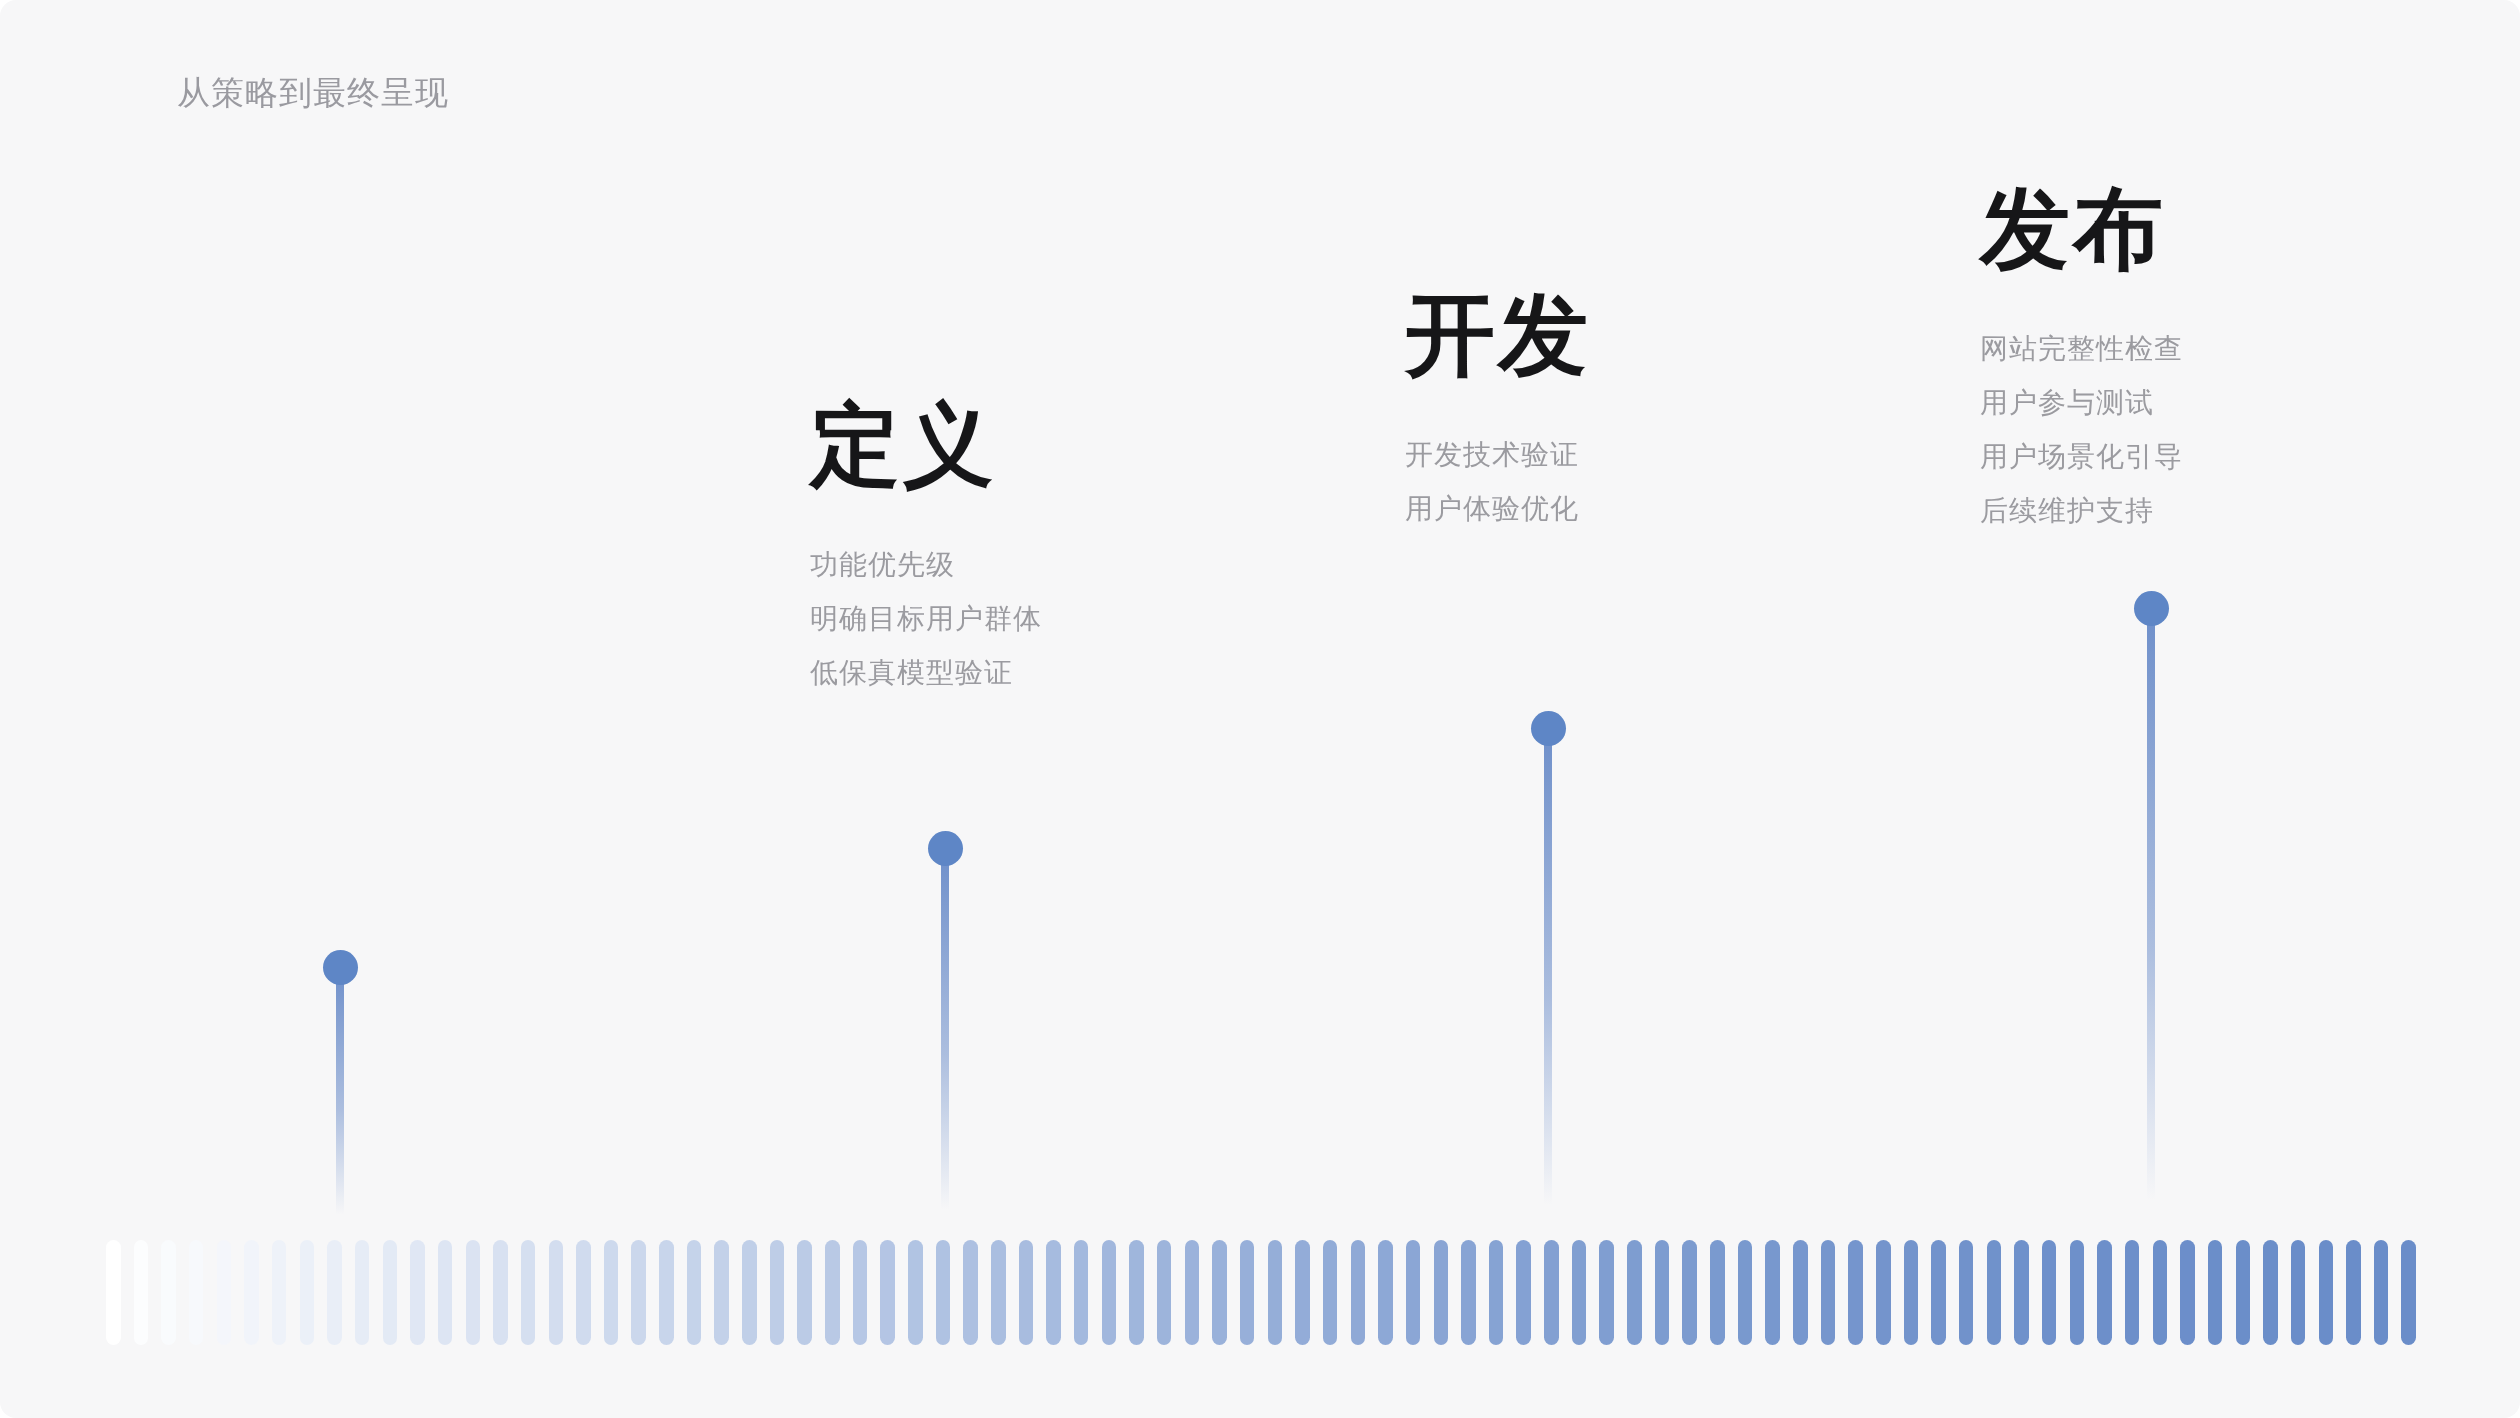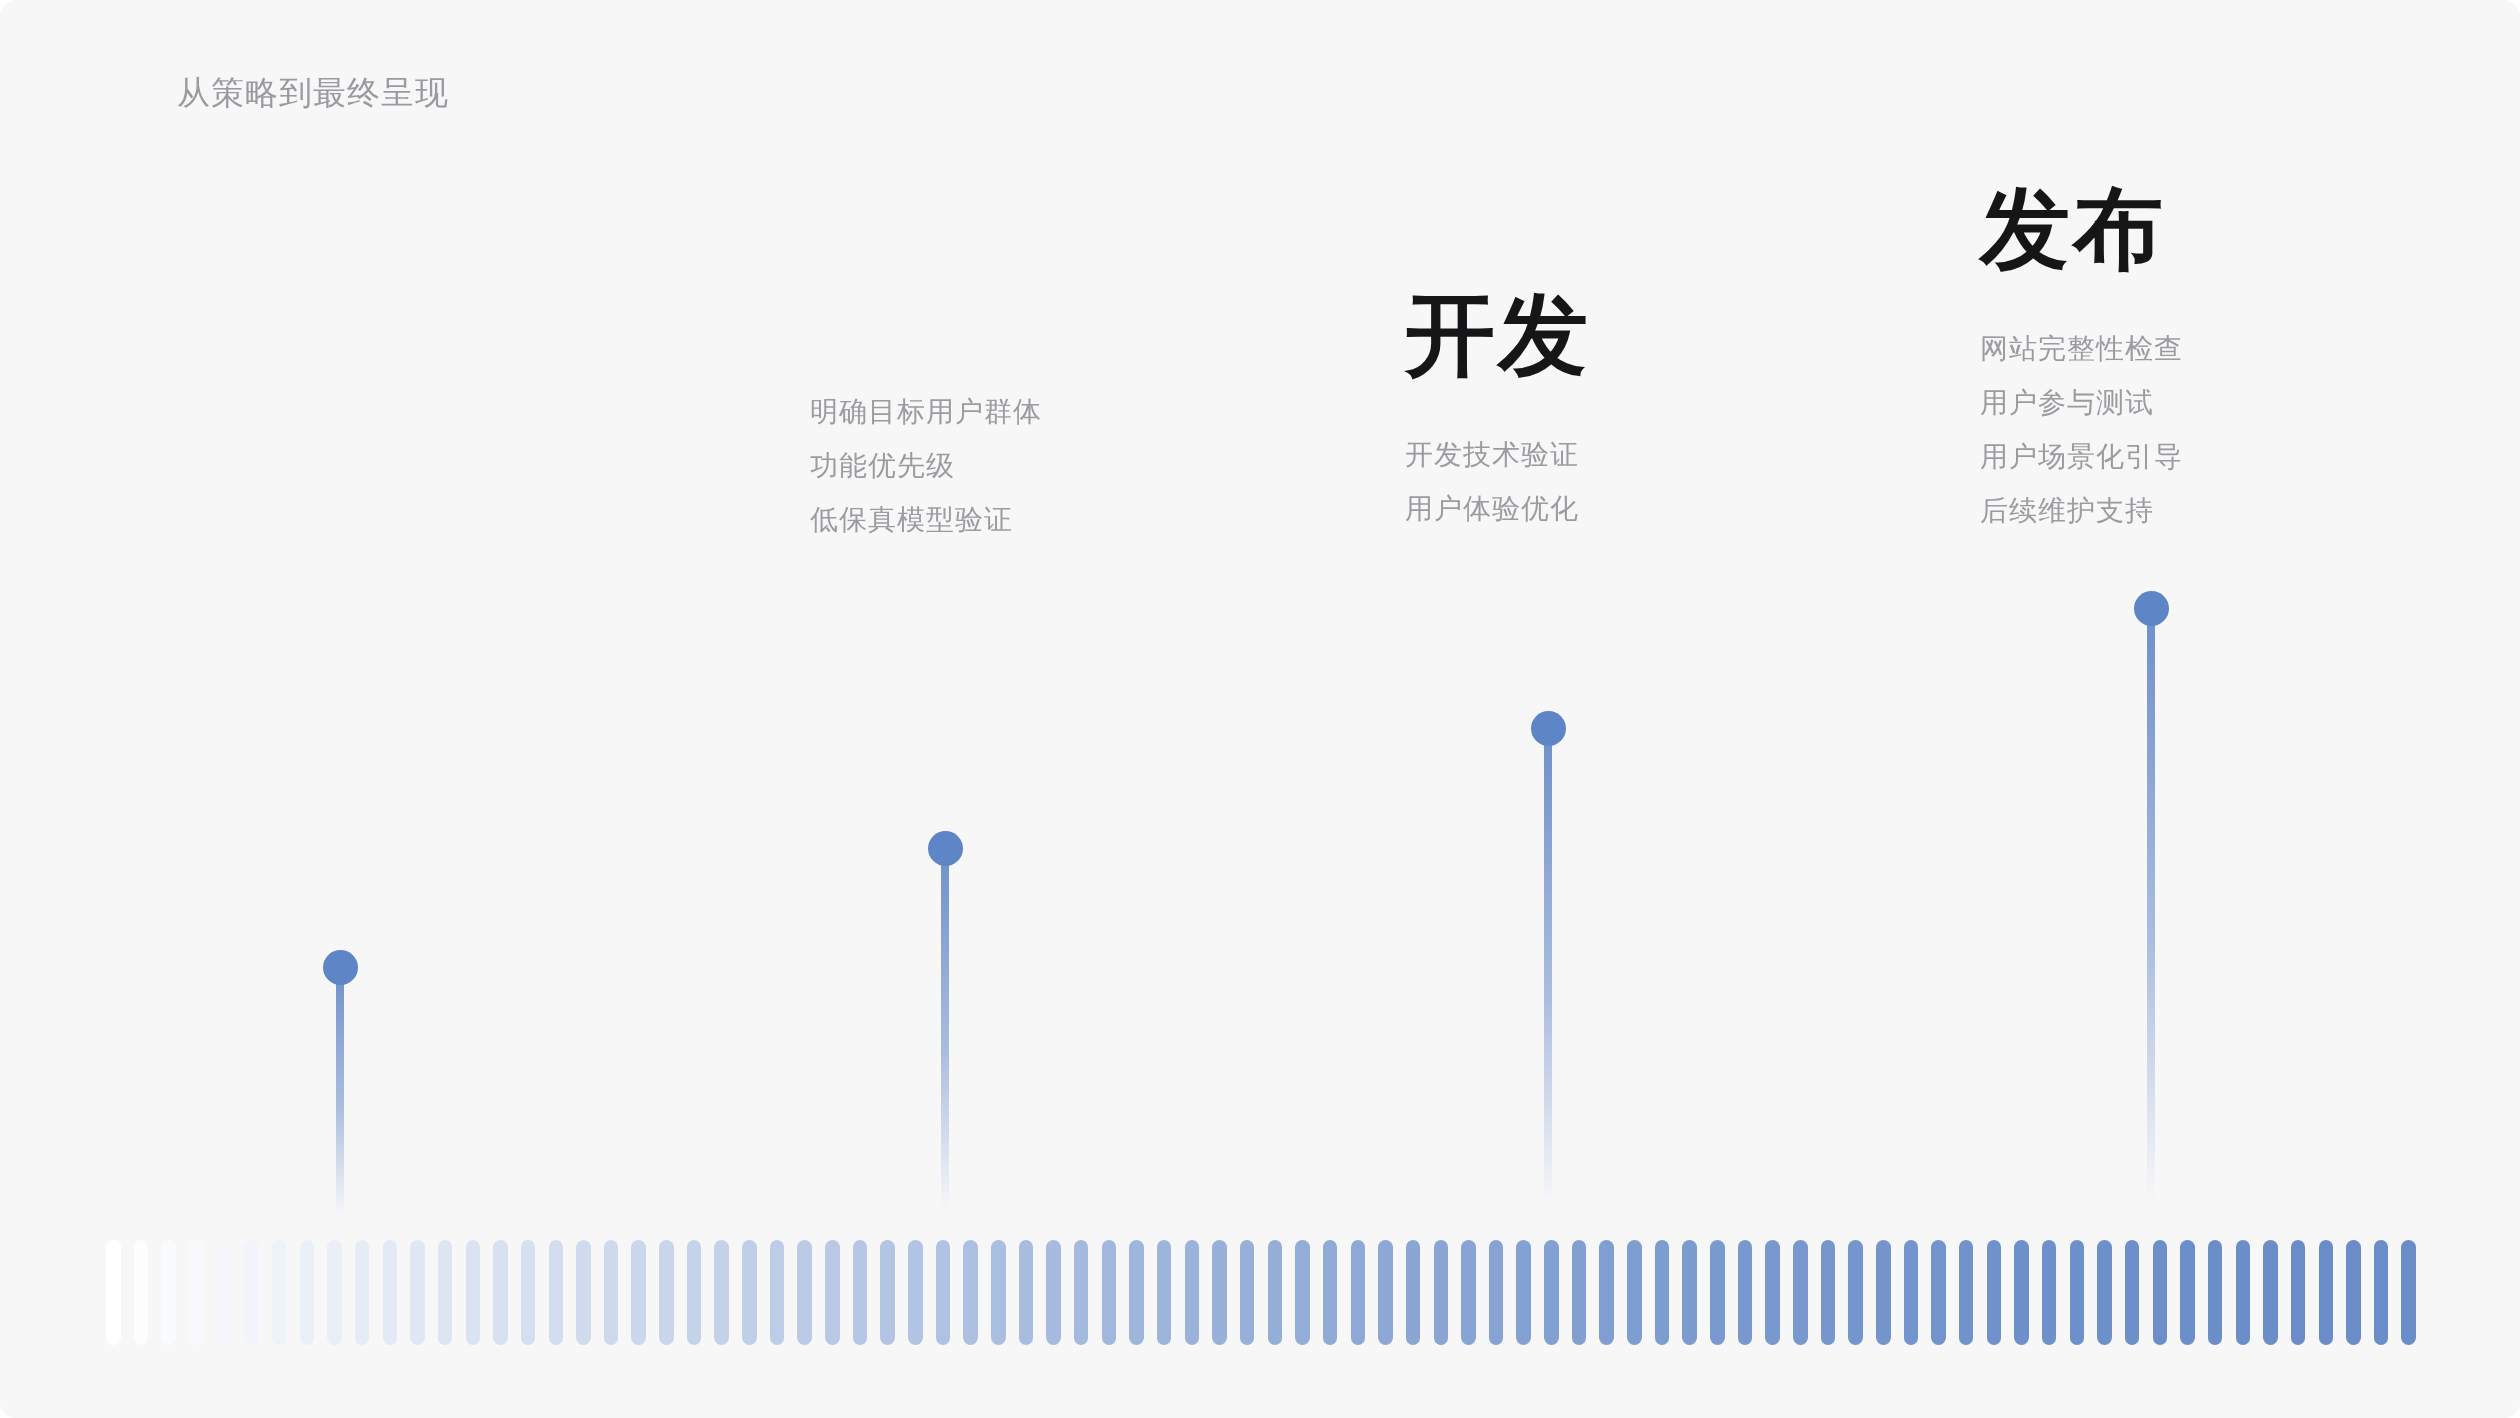--- a/index.html
+++ b/index.html
@@ -59,23 +59,24 @@
 <body>
 
 <div class="canvas">
 
   <div class="subtitle">
     <div>从策略到最终呈现</div>
   </div>
 
 
   <div class="stage col2">
+    <h2 class="stage-title">定义</h2>
     <ul class="stage-items">
+      <li>功能优先级</li>
       <li>明确目标用户群体</li>
-      <li>功能优先级</li>
       <li>低保真模型验证</li>
     </ul>
   </div>
 
   <div class="stage col3">
     <h2 class="stage-title">开发</h2>
     <ul class="stage-items">
       <li>开发技术验证</li>
       <li>用户体验优化</li>
     </ul>

